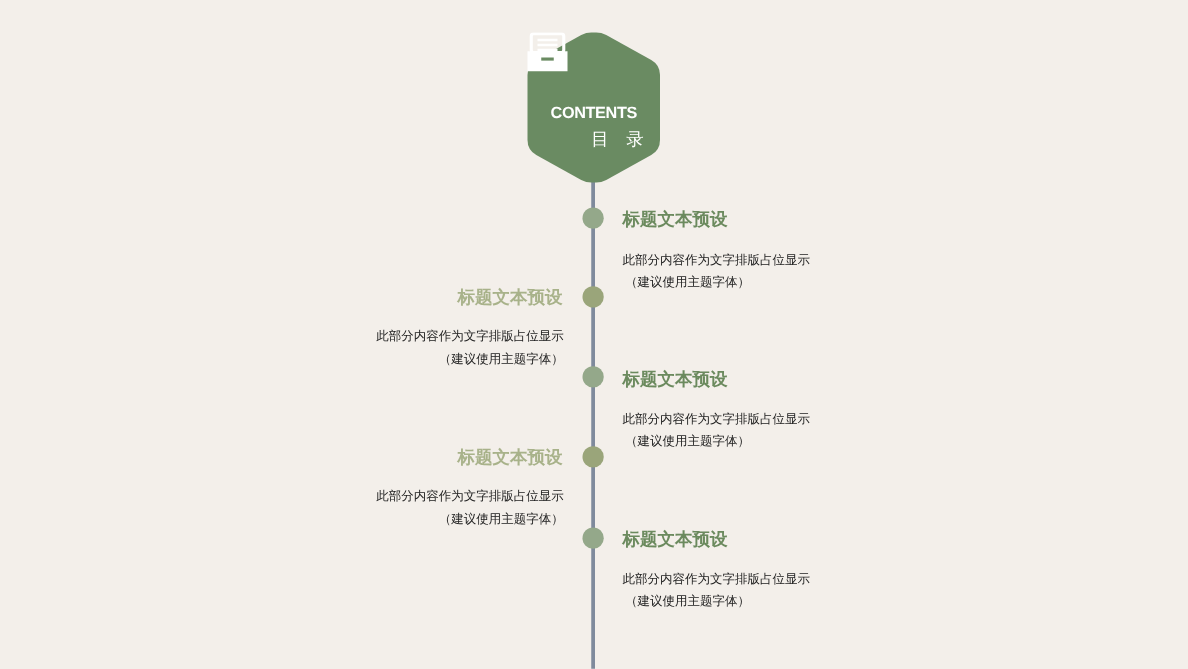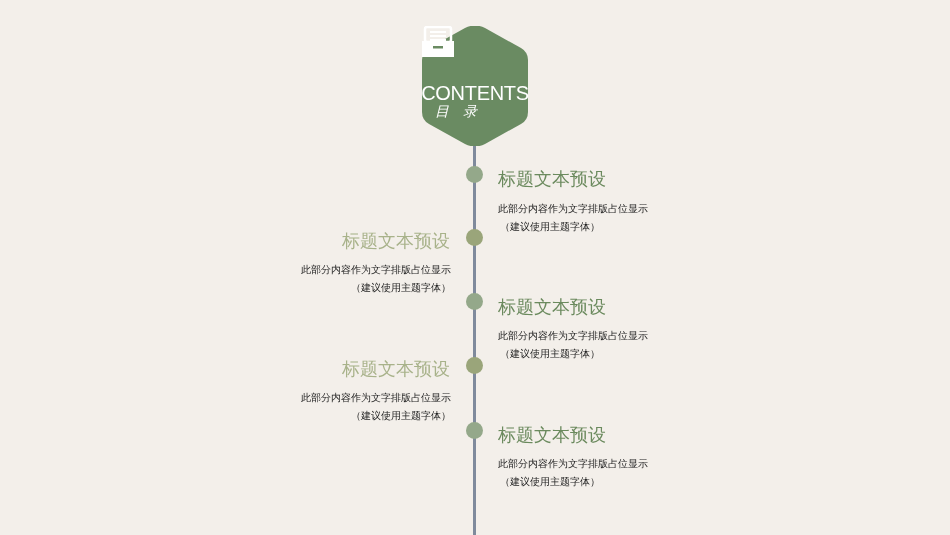--- a/index.html
+++ b/index.html
@@ -12,34 +12,35 @@
     position:absolute; left:473px; top:140px; width:3px; height:395px;
     background:#7f8a9c;
   }
   .hexagon {
     position:absolute; left:421px; top:26px; width:108px; height:120px;
   }
   .hexagon svg { position:absolute; left:0; top:0; }
   .hex-icon { position:absolute; left:37px; top:22px; width:34px; height:32px; }
   .hex-title {
     position:absolute; left:0; top:56px; width:108px; text-align:center;
-    color:#ffffff; font-size:20px; letter-spacing:-0.3px;
+    color:#ffffff; font-size:13px; letter-spacing:-0.3px;
     font-family:"Liberation Sans", sans-serif;
+    font-weight:bold;
   }
   .hex-sub {
-    position:absolute; left:0; top:77px; width:108px; text-align:left;
-    color:#ffffff; font-size:14px; letter-spacing:14px; text-indent:14px;font-style:italic;
+    position:absolute; left:0; top:77px; width:108px; text-align:right;
+    color:#ffffff; font-size:14px; letter-spacing:14px; text-indent:14px;
   }
   .node {
     position:absolute; width:17px; height:17px; border-radius:50%;
   }
   .node.right { left:466px; background:#94a88a; }
   .node.left { left:466px; background:#9aa57a; }
   .title {
-    position:absolute; font-size:18px; font-weight:normal;
+    position:absolute; font-size:14px; font-weight:bold;
   }
   .title.right { left:498px; color:#6b8a5e; }
   .title.left { right:500px; color:#a8b28a; text-align:right; }
   .desc {
     position:absolute; font-size:10px; color:#222; line-height:18px;
   }
   .desc.right { left:498px; }
   .desc.left { right:499px; text-align:right; }
   .desc .l2 { display:block; }
   .desc.right .l2 { padding-left:2px; }

